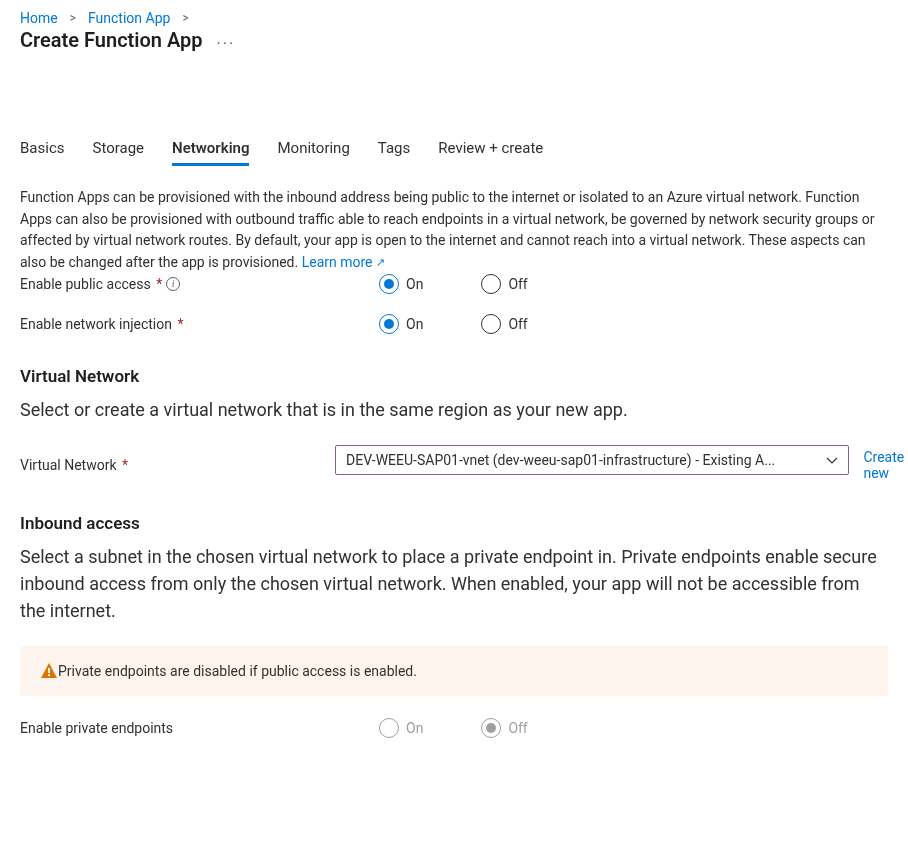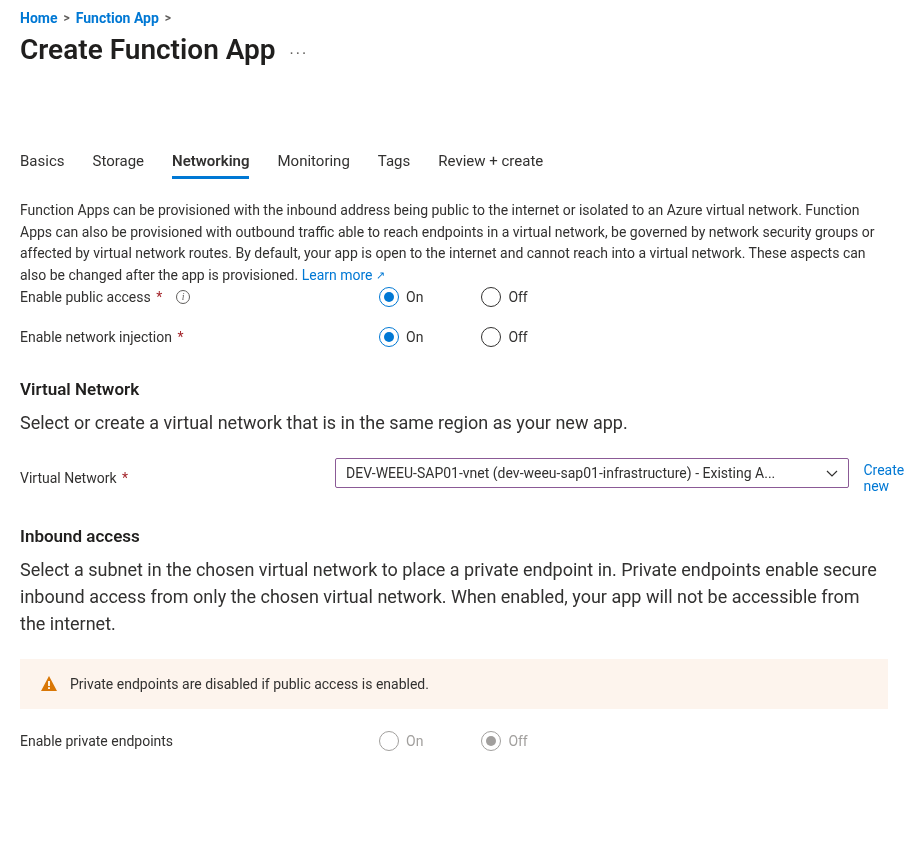--- a/index.html
+++ b/index.html
@@ -6,42 +6,41 @@
     body {
       font-family: "Segoe UI", -apple-system, BlinkMacSystemFont, Roboto, "Helvetica Neue", sans-serif;
       font-size: 14px;
       color: #323130;
       background: #fff;
       padding: 10px 20px 20px 20px;
       width: 908px;
     }
     .breadcrumb {
       font-size: 14px;
-      margin-bottom: 7px;
-      display: flex;
-      align-items: center;
-      gap: 6px;
-      font-weight: bold;
+      margin-bottom: 0;
+      display: flex;
+      align-items: center;
+      gap: 12px;
     }
     .breadcrumb a {
       color: #0078d4;
       text-decoration: none;
     }
     .breadcrumb .sep {
       color: #605e5c;
       font-size: 12px;
     }
     .page-title-row {
       display: flex;
       align-items: center;
       gap: 14px;
       margin-bottom: 40px;
     }
     .page-title {
-      font-size: 28px;
+      font-size: 20px;
       font-weight: 600;
       color: #201f1e;
     }
     .title-more {
       color: #605e5c;
       font-size: 16px;
       letter-spacing: 2px;
       padding-top: 8px;
       cursor: pointer;
     }
@@ -80,21 +79,21 @@
     .form-row {
       display: flex;
       align-items: center;
       margin-bottom: 20px;
     }
     .label-col {
       width: 315px;
       flex-shrink: 0;
       display: flex;
       align-items: center;
-      gap: 14px;
+      gap: 4px;
     }
     .field-col {
       flex: 1;
       display: flex;
       align-items: center;
       gap: 14px;
     }
     .req {
       color: #a4262c;
       margin-left: 2px;
@@ -200,21 +199,20 @@
     .vn-field {
       display: flex;
       flex-direction: row;
       align-items: flex-start;
     }
     .warning-banner {
       background: #fdf4ed;
       padding: 16px 20px;
       display: flex;
       align-items: center;
-      gap: 12px;
       margin-bottom: 22px;
     }
     .warning-icon svg {
       display: block;
     }
     .vn-section-row .label-col {
       align-items: flex-start;
       padding-top: 5px;
     }
   </style>

